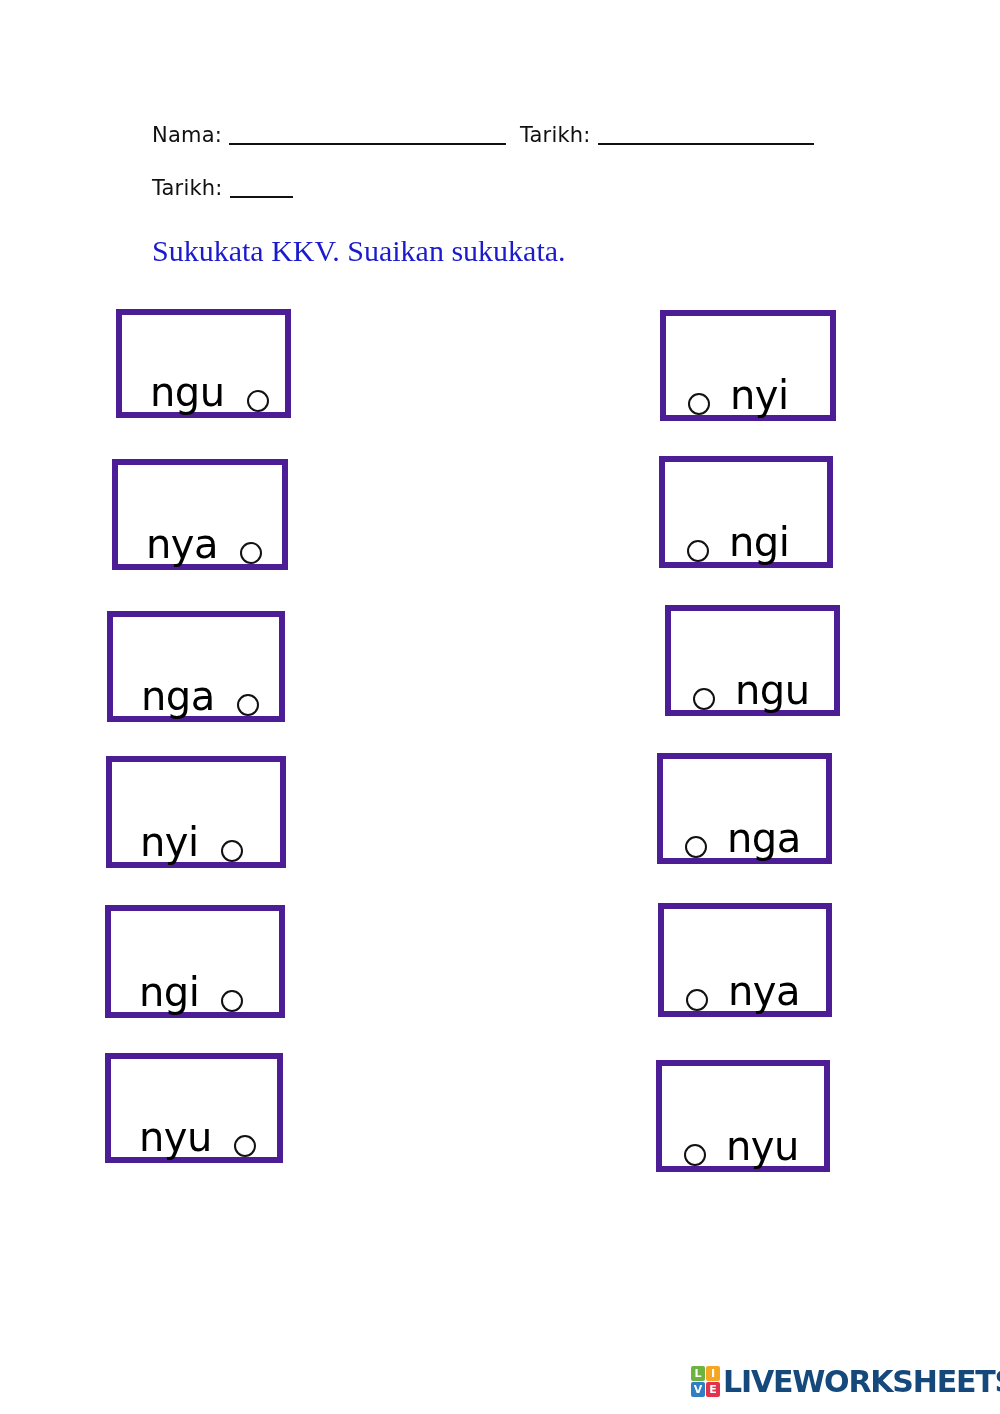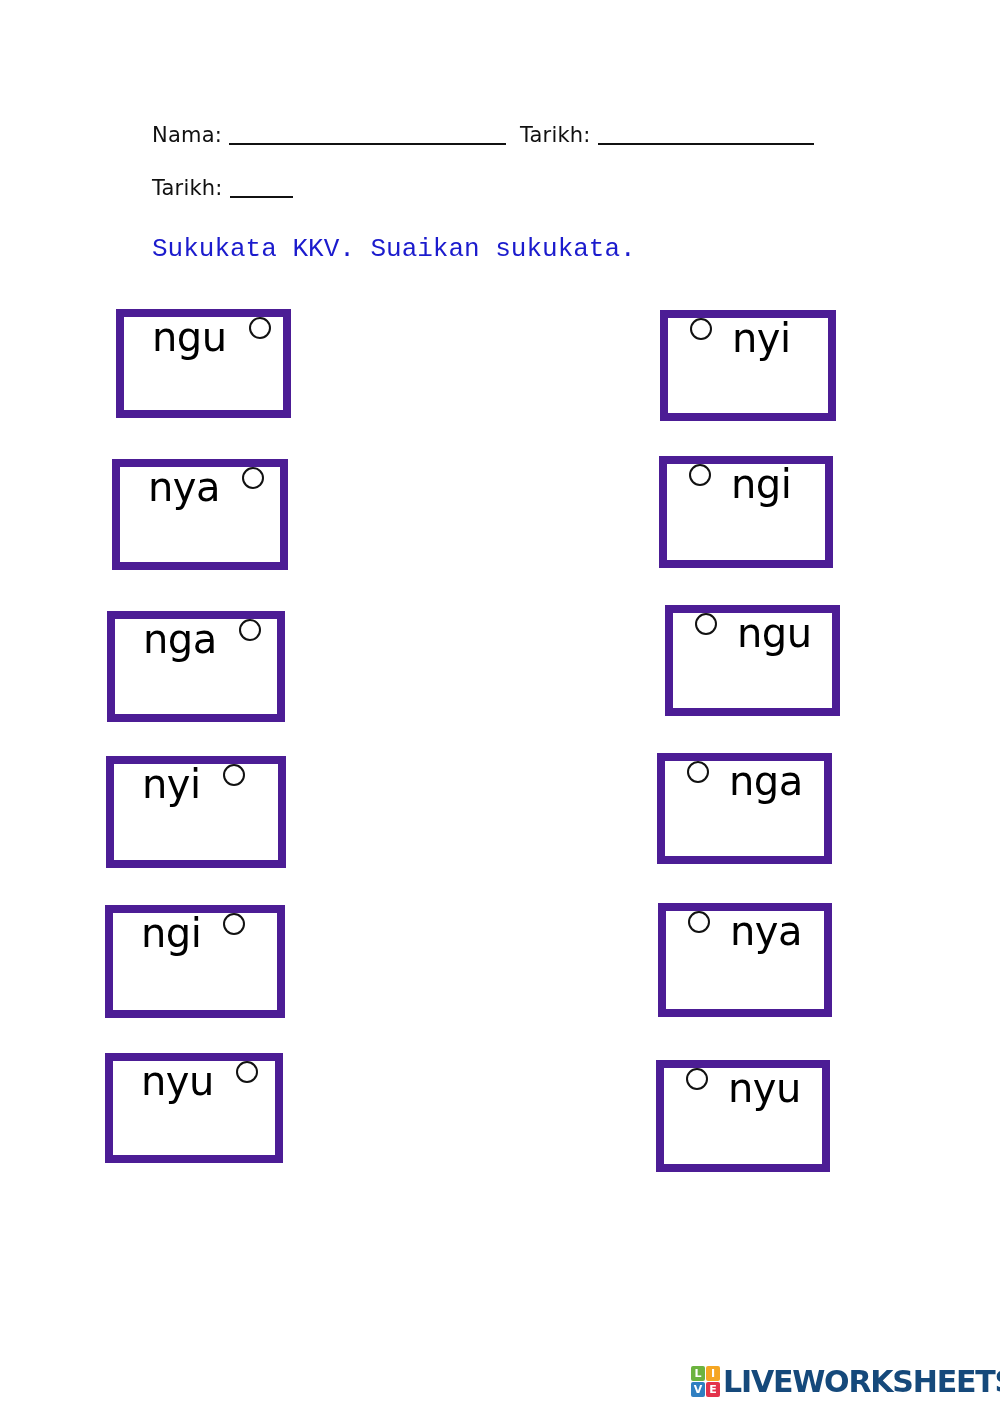--- a/index.html
+++ b/index.html
@@ -49,34 +49,34 @@
 
   #rule-nama   { width: 277px; }
   #rule-tarikh { width: 216px; }
   #rule-tahun  { width: 63px; }
 
   
   #instruction {
     position: absolute;
     left: 152px;
     top: 234px;
-    font-family: Liberation Mono, monospace;
-    font-size: 26px;
+    font-family: Liberation Serif, serif;
+    font-size: 30px;
     color: #1b1bcd;
     white-space: nowrap;
   }
 
   
   .card {
     position: absolute;
     box-sizing: border-box;
     background: #ffffff;
-    border: 8px solid #4c1d95;
-    display: flex;
-    align-items: flex-start;
+    border: 6px solid #4c1d95;
+    display: flex;
+    align-items: flex-end;
   }
   .card.left-card  { justify-content: flex-start; padding-left: 28px; }
   .card.right-card { justify-content: flex-start; padding-left: 22px; }
 
   .card-text {
     font-family: "DejaVu Sans", sans-serif;
     font-size: 40px;
     line-height: 1;
     color: #000000;
     letter-spacing: -0.5px;

